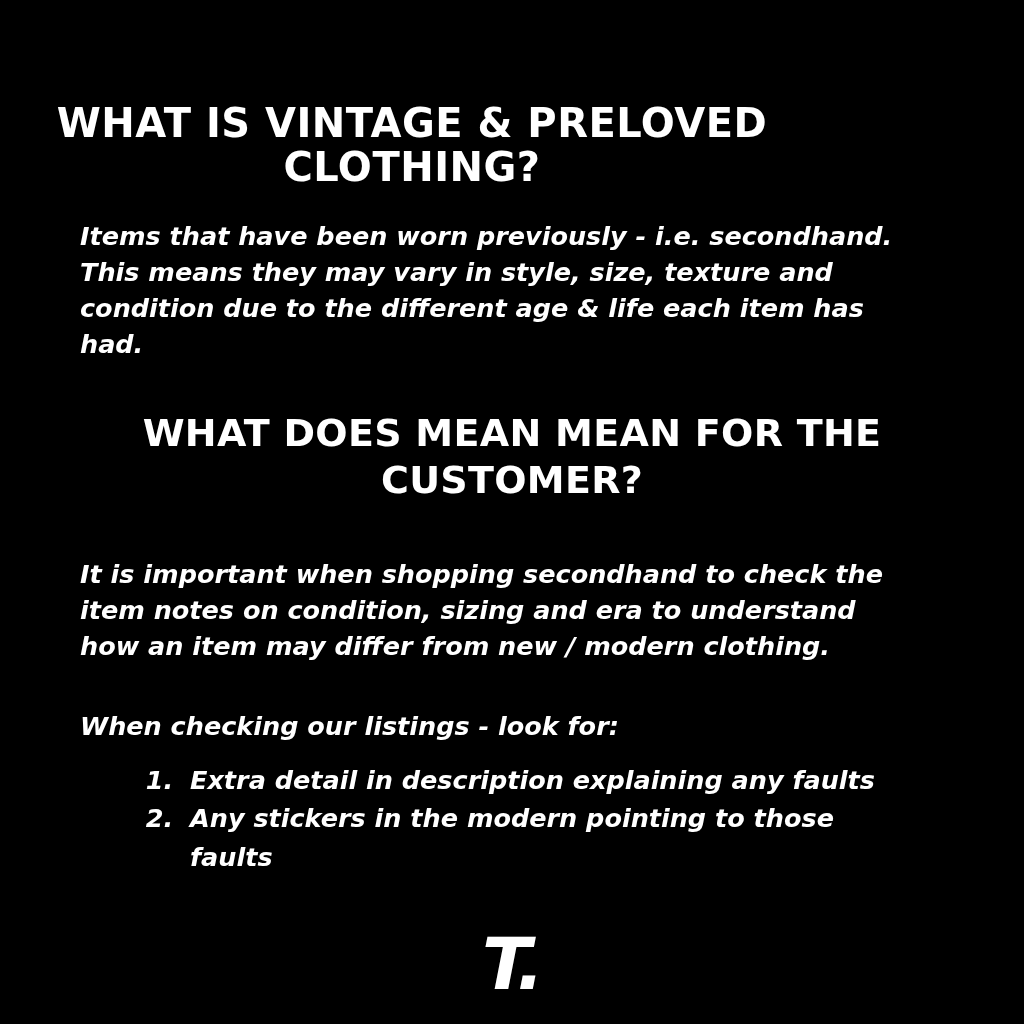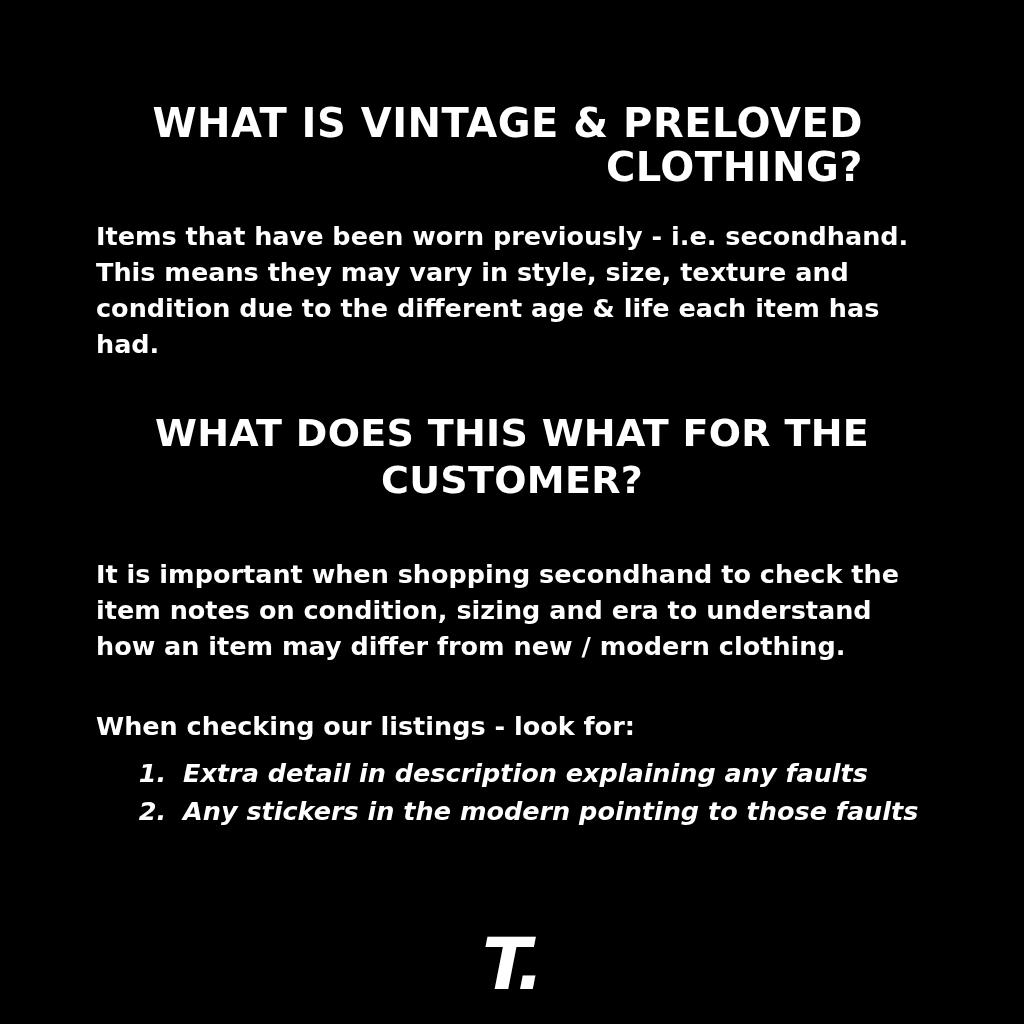--- a/index.html
+++ b/index.html
@@ -19,34 +19,34 @@
     width: 1024px;
     height: 1024px;
     background: #000000;
     box-sizing: border-box;
   }
   .heading-main {
     position: absolute;
     top: 74px;
     left: 0;
     width: 824px;
-    text-align: right;
+    text-align: center;
     font-size: 40px;
     font-weight: bold;
     letter-spacing: 0.5px;
     line-height: 1.1;
     font-family: "DejaVu Sans", sans-serif;
-    padding-left: 39px;
   }
   .body-block {
     position: absolute;
-    left: 96px;
+    left: 80px;
     width: 832px;
     font-size: 25.5px;
     font-weight: bold;
+    font-style: italic;
     line-height: 1.42;
     font-family: "DejaVu Sans", sans-serif;
   }
   #para1 { top: 192px; }
   .heading-sub {
     position: absolute;
     top: 378px;
     left: 96px;
     width: 832px;
     text-align: center;
@@ -58,21 +58,21 @@
   }
   #para2 { top: 530px; }
   #para3 { top: 682px; }
   .list-wrap {
     position: absolute;
     top: 753px;
     left: 96px;
     width: 832px;
   }
   ol.checklist {
-    margin: 1px;
+    margin: 8px;
     padding-left: 78px;
     font-size: 25.5px;
     font-weight: bold;
     font-style: italic;
     line-height: 1.5;
     font-family: "DejaVu Sans", sans-serif;
   }
   ol.checklist li {
     padding-left: 8px;
   }
@@ -92,21 +92,21 @@
 </style>
 </head>
 <body>
 
 <div class="page">
 
   <h1 class="heading-main">WHAT IS VINTAGE &amp; PRELOVED CLOTHING?</h1>
 
   <p class="body-block" id="para1">Items that have been worn previously - i.e. secondhand. This means they may vary in style, size, texture and condition due to the different age &amp; life each item has had.</p>
 
-  <h2 class="heading-sub">WHAT DOES THIS WHAT FOR THE CUSTOMER?</h2>
+  <h2 class="heading-sub">WHAT DOES MEAN MEAN FOR THE CUSTOMER?</h2>
 
   <p class="body-block" id="para3">When checking our listings - look for:</p>
 
   <p class="body-block" id="para2">It is important when shopping secondhand to check the item notes on condition, sizing and era to understand how an item may differ from new / modern clothing.</p>
 
   <div class="list-wrap">
     <ol class="checklist">
       <li>Extra detail in description explaining any faults</li>
       <li>Any stickers in the modern pointing to those faults</li>
     </ol>

